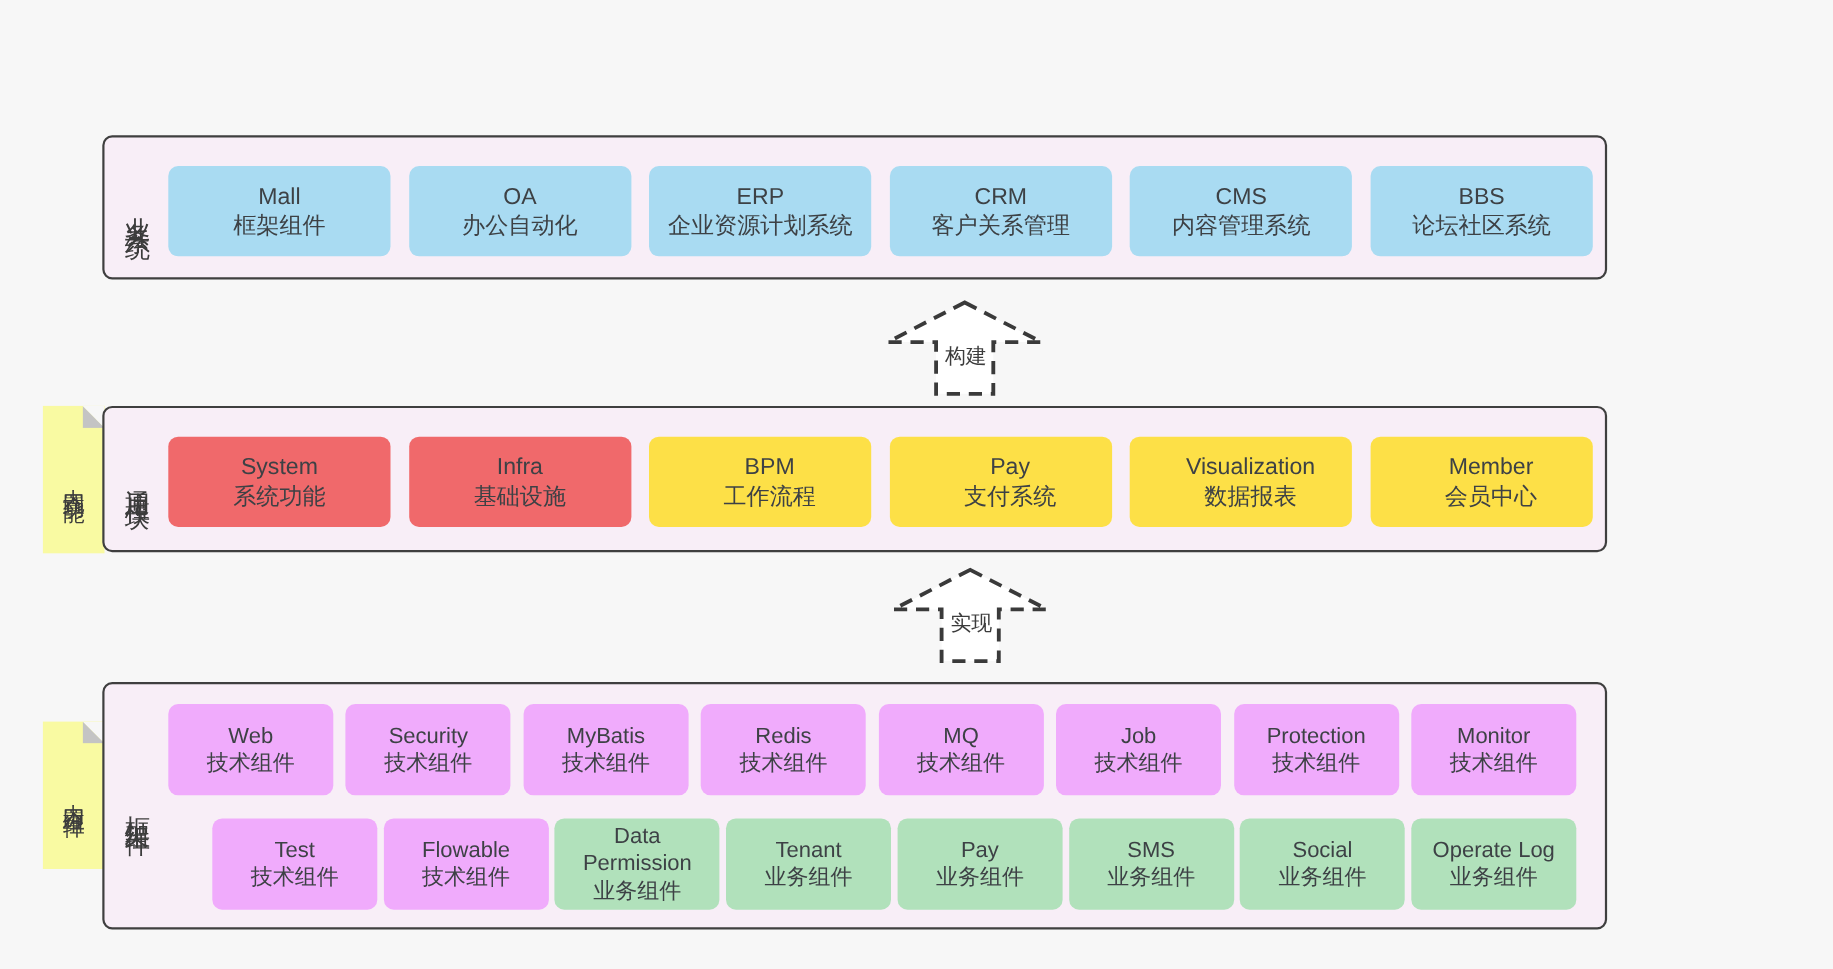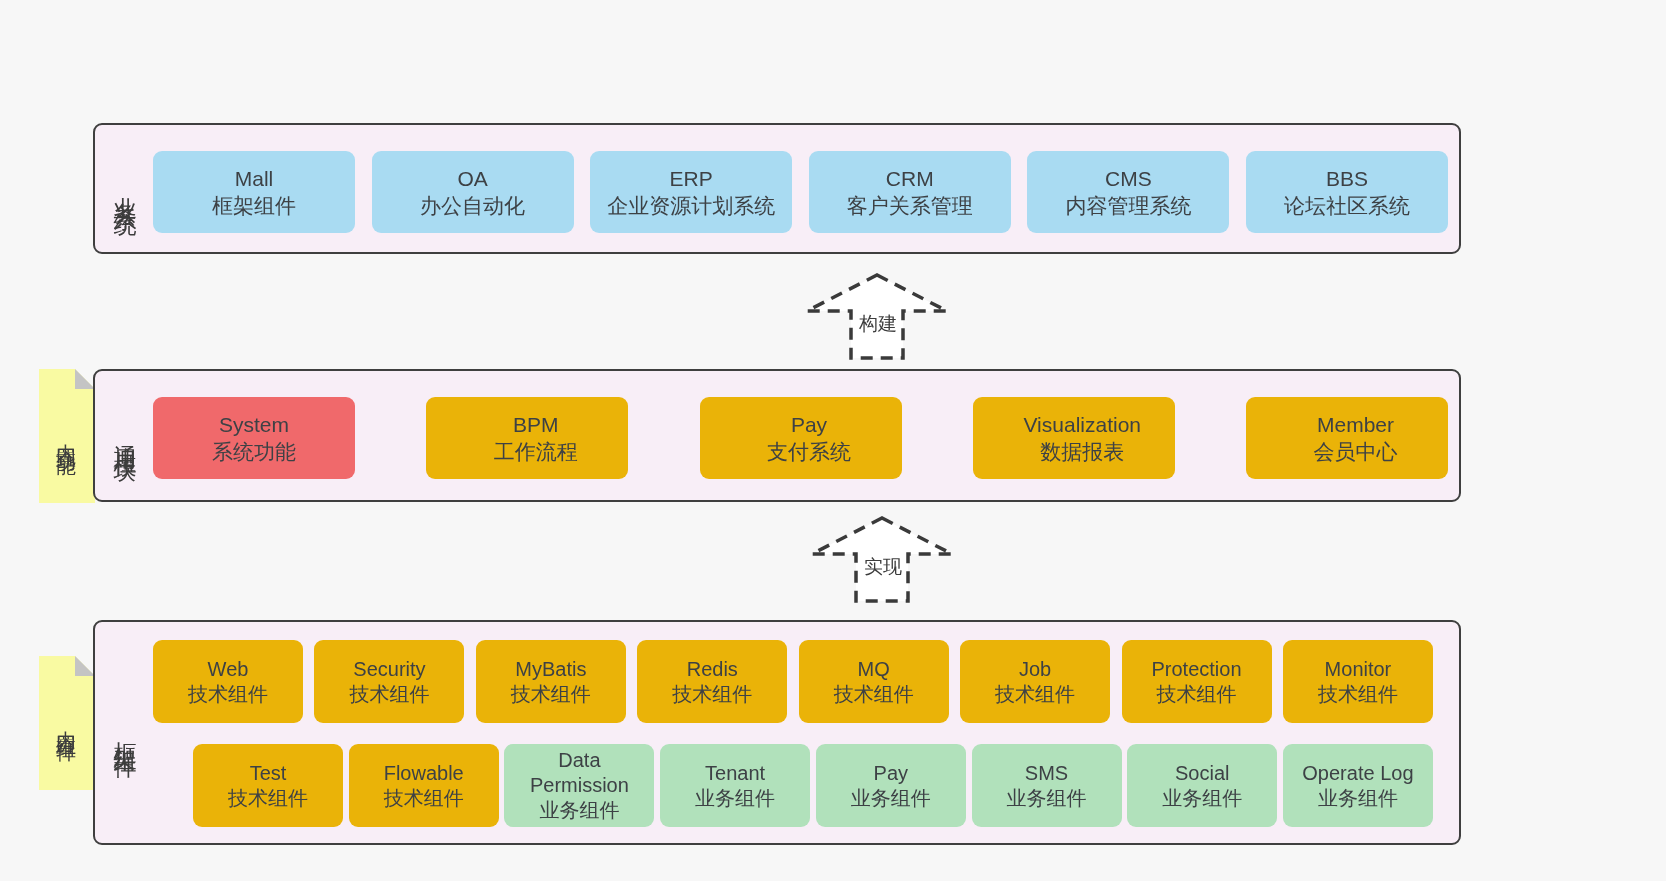--- a/index.html
+++ b/index.html
@@ -30,22 +30,22 @@
   .band-components .row-1 { top:18px; }
   .band-components .row-2 { top:122px;padding-left:40px; }
   .box {
     width:202px; border-radius:9px; box-sizing:border-box;
     display:flex; flex-direction:column; align-items:center; justify-content:center;
     text-align:center; font-size:21px; line-height:27px; color:#3d4145; padding:2px 6px;
   }
   .band-components .box { width:150px; font-size:20px; line-height:25px; }
   .blue       { background:#a9dbf2; }
   .red        { background:#f0696b; }
-  .pink       { background:#eab308;padding-left:23px; }
-  .green      { background:#eab308; }
+  .pink       { background:#fde047;padding-left:23px; }
+  .green      { background:#f0abfc; }
   .lightgreen { background:#b1e1bb; }
   .sticky {
     position:absolute; left:39px; width:56px; height:134px;
     background:#f9faa2; z-index:1;
     display:flex; align-items:center; justify-content:center;
   }
   .sticky-modules    { top:369px; }
   .sticky-components { top:656px; }
   .sticky-label {
     writing-mode:vertical-rl; text-orientation:upright;
@@ -120,20 +120,24 @@
     <div class="arrow-label">构建</div>
   </div>
 
   <div class="band band-modules">
     <div class="band-label">通用模块</div>
     <div class="band-row">
       <div class="box red">
         <div>System</div>
         <div>系统功能</div>
       </div>
+      <div class="box red">
+        <div>Infra</div>
+        <div>基础设施</div>
+      </div>
       <div class="box pink">
         <div>BPM</div>
         <div>工作流程</div>
       </div>
       <div class="box pink">
         <div>Pay</div>
         <div>支付系统</div>
       </div>
       <div class="box pink">
         <div>Visualization</div>

